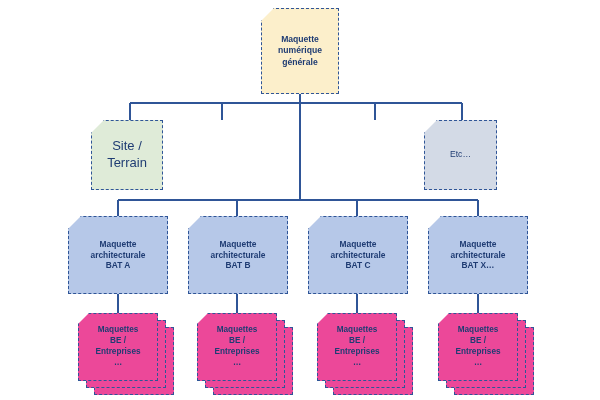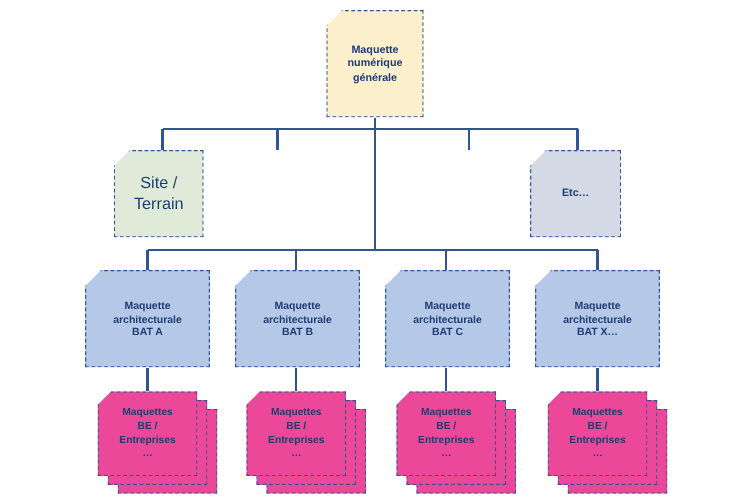--- a/index.html
+++ b/index.html
@@ -27,21 +27,21 @@
     line-height:1.30;
     
     clip-path:polygon(13px 0, 100% 0, 100% 100%, 0 100%, 0 13px);
   }
   .node .txt{padding:0 4px;display:block;}
 
   .lvl1{background:#fcefcb;font-size:8.6px;font-weight:bold;}
   .green{background:#dfebd8;font-size:13px;font-weight:normal;}
   .grey{background:#efefef;font-size:8.6px;font-weight:bold;}
   .warm{background:#e6e2de;font-size:8.6px;font-weight:bold;}
-  .bluegrey{background:#d3dae6;font-size:8.6px;font-weight:bold;}
+  .bluegrey{background:#d3dae6;font-size:8.6px;font-weight:normal;}
   .lvl3{background:#b6c8e8;font-size:8.4px;font-weight:bold;}
 
   
   .stack{position:absolute;}
   .stack .sheet{
     position:absolute;
     box-sizing:border-box;
     border:1.6px dashed #2f5597;
     background:#ec4899;
     clip-path:polygon(11px 0, 100% 0, 100% 100%, 0 100%, 0 11px);

